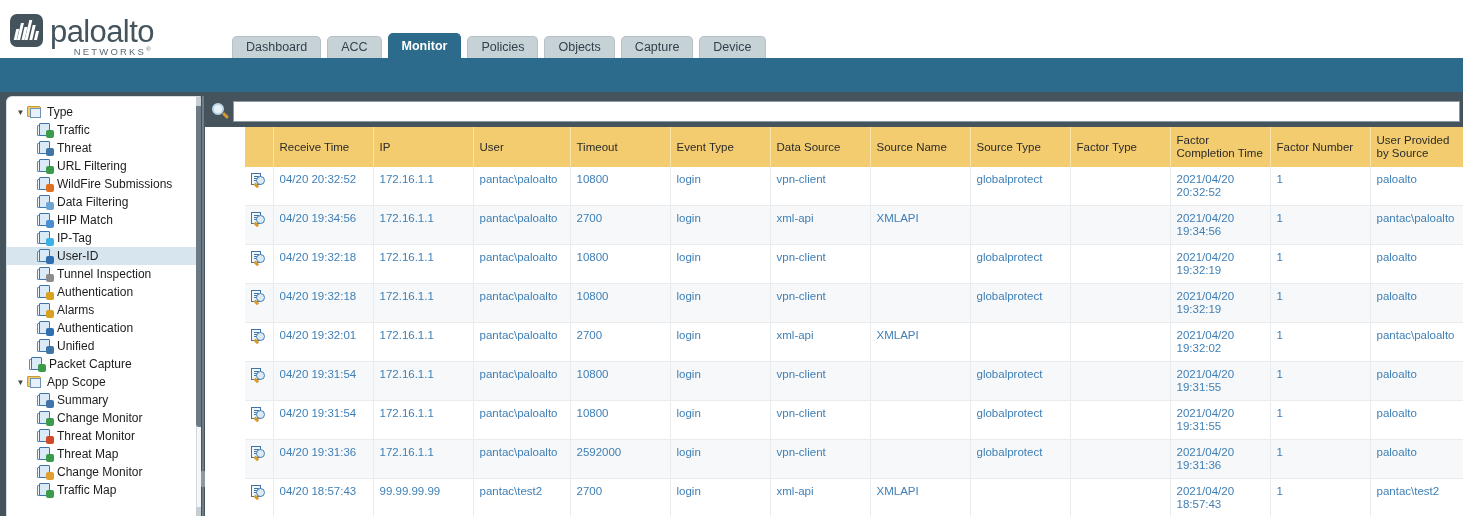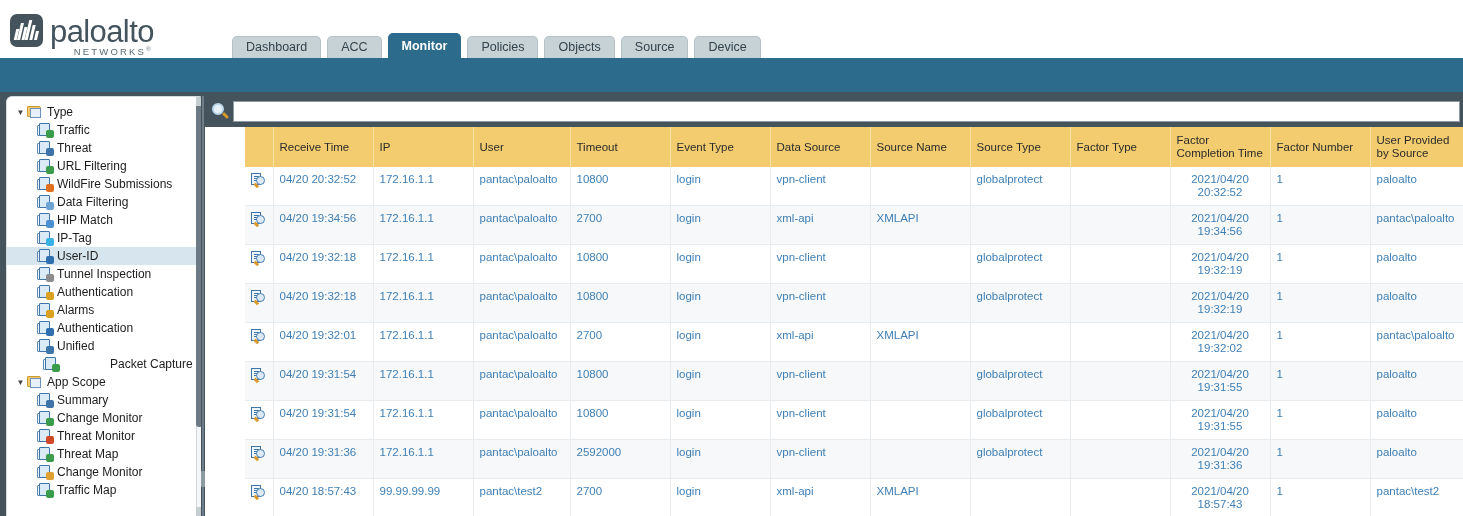--- a/index.html
+++ b/index.html
@@ -85,21 +85,21 @@
     padding: 6px 0 0 0;
   }
   .tnode {
     height: 18px; display: flex; align-items: center;
     font-size: 12px; color: #1c1c1c; white-space: nowrap;
     cursor: pointer; padding-left: 6px;
   }
   .tnode.sel { background: #d7e5ee; }
   .tnode.lvl1 { padding-left: 8px; }
   .tnode.lvl2 { padding-left: 30px; }
-  .tnode.lvl2b { padding-left: 36px; gap: 47px; }
+  .tnode.lvl2b { padding-left: 22px; }
   .twist {
     width: 11px; font-size: 8px; color: #444; margin-right: 1px;
     display: inline-block; text-align: center;
   }
   .ticon {
     width: 16px; height: 14px; margin-right: 4px; flex: 0 0 16px;
     position: relative; display: inline-block;
   }
   .ticon .sheet {
     position: absolute; left: 2px; top: 0px; width: 11px; height: 13px;
@@ -209,21 +209,21 @@
     font-style: normal;
   }
   .row-icon .mag {
     position: absolute; left: 5px; top: 3px; width: 9px; height: 9px;
     border-radius: 50%; border: 1.5px solid #4a7fb0; background: #dceaf6;
   }
   .row-icon .mh {
     position: absolute; left: 3px; top: 11px; width: 5px; height: 2.5px;
     background: #d99a2b; transform: rotate(45deg);
   }
-  .mini { font-size: 11.5px; line-height: 12px; white-space: normal; text-align: center; }
+  .mini { font-size: 11.5px; line-height: 12px; white-space: normal; }
 
   
   #splitter {
     position: absolute; left: 201px; top: 96px; width: 5px; height: 420px;
     background: #44535c;
   }
   #splitter .bar {
     position: absolute; left: 1px; top: 0; width: 2px; height: 420px;
     background: #6e7d87;
   }
@@ -254,21 +254,21 @@
 
 <div id="teal-band"></div>
 <div id="slate-band"></div>
 
 <div id="tabstrip">
     <div class="mtab">Dashboard</div>
     <div class="mtab">ACC</div>
     <div class="mtab active">Monitor</div>
     <div class="mtab">Policies</div>
     <div class="mtab">Objects</div>
-    <div class="mtab">Source</div>
+    <div class="mtab">Capture</div>
     <div class="mtab">Device</div>
   </div>
 
 <div id="sidebar">
   <div id="sidebar-inner">
       <div class="tnode lvl1">
         <span class="twist">▼</span>
         <span class="ticon">
           <span class="folder"></span>
         </span>

